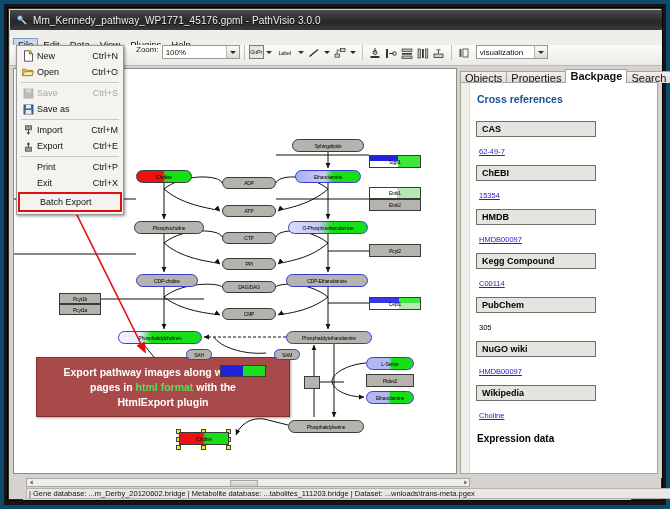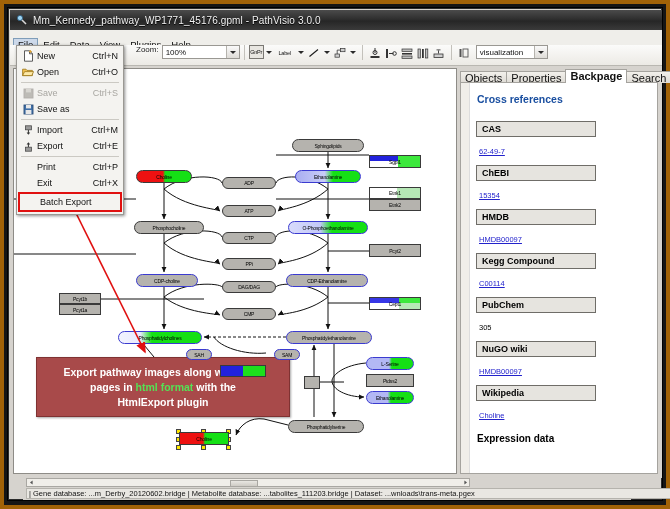--- a/index.html
+++ b/index.html
@@ -1,20 +1,20 @@
 <!DOCTYPE html>
 <html><head>
 <meta charset="utf-8">
 <style>
   html,body{margin:0;padding:0;background:#0e0e0e;}
   body{width:670px;height:509px;overflow:hidden;font-family:"Liberation Sans",sans-serif;}
 
   
   #desktop{position:absolute;left:0;top:0;width:670px;height:509px;
-           background:#a16207;}
+           background:#0c4a6e;}
   #frame-shadow{position:absolute;left:4px;top:4px;width:662px;height:501px;
            background:#151515;}
 
   
   #window{position:absolute;left:8px;top:8px;width:654px;height:492px;
           background:#d6d3ce;border:1px solid #2b2b2b;box-sizing:border-box;
           box-shadow:0 0 0 1px #000;}
 
   
   #titlebar{position:absolute;left:1px;top:1px;width:652px;height:20px;

